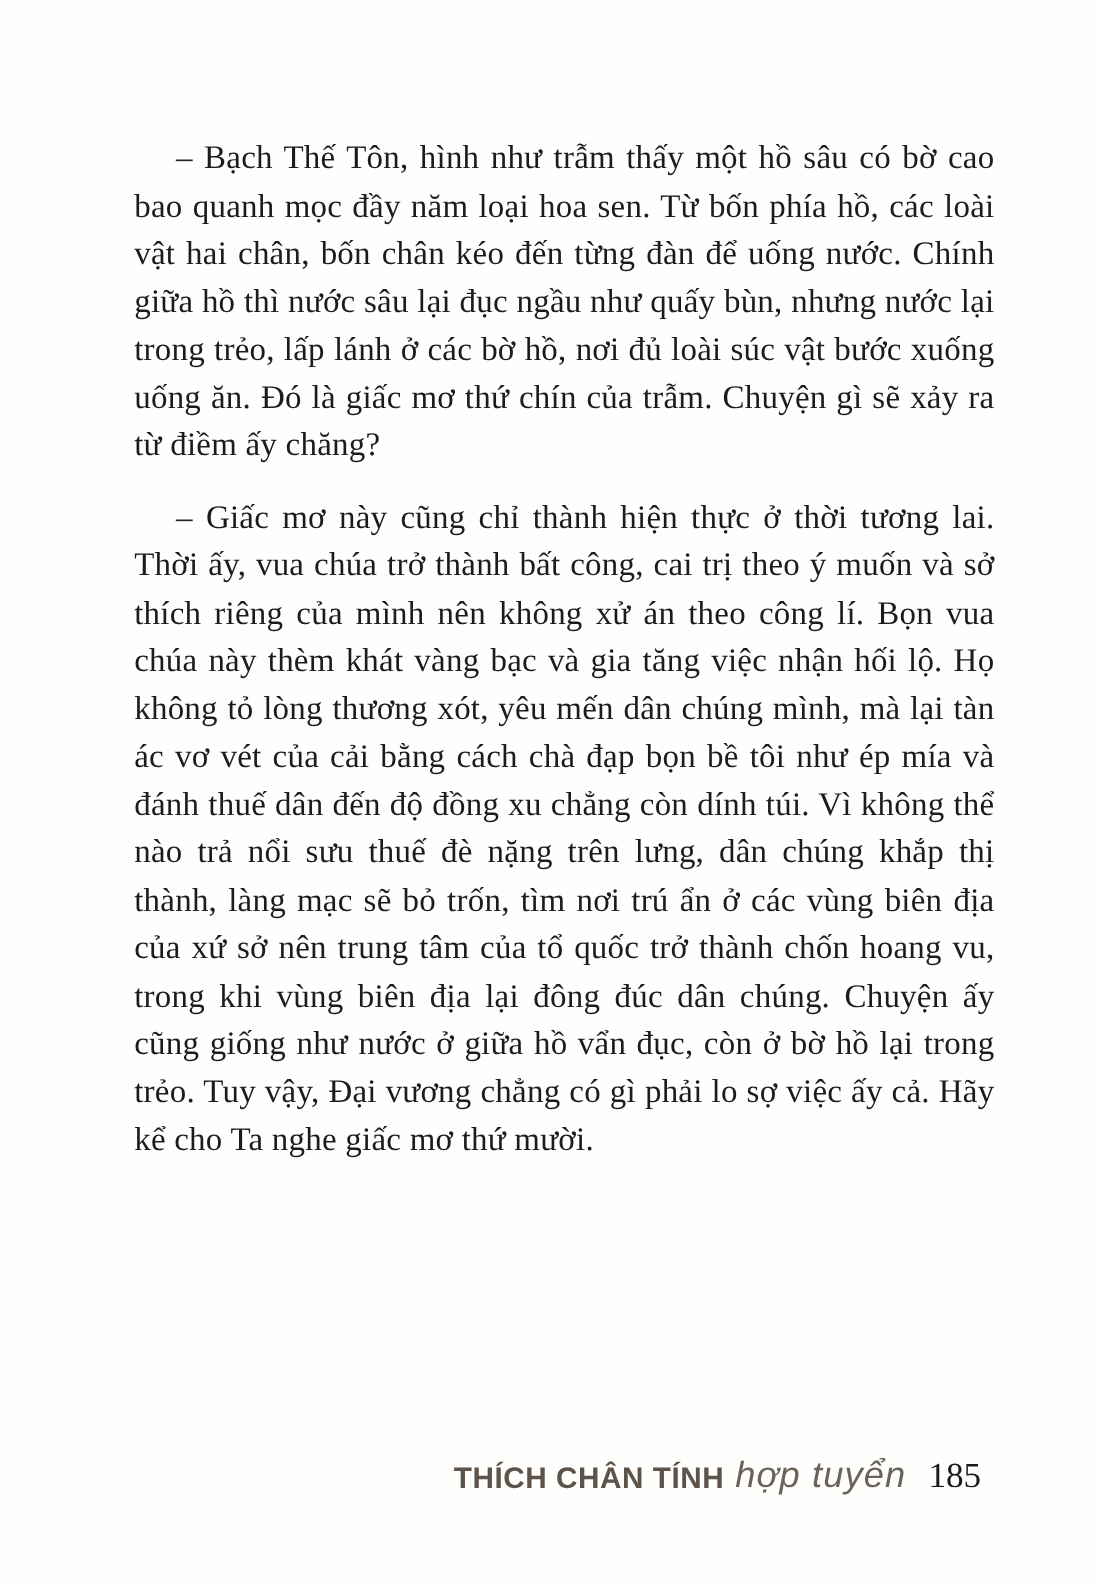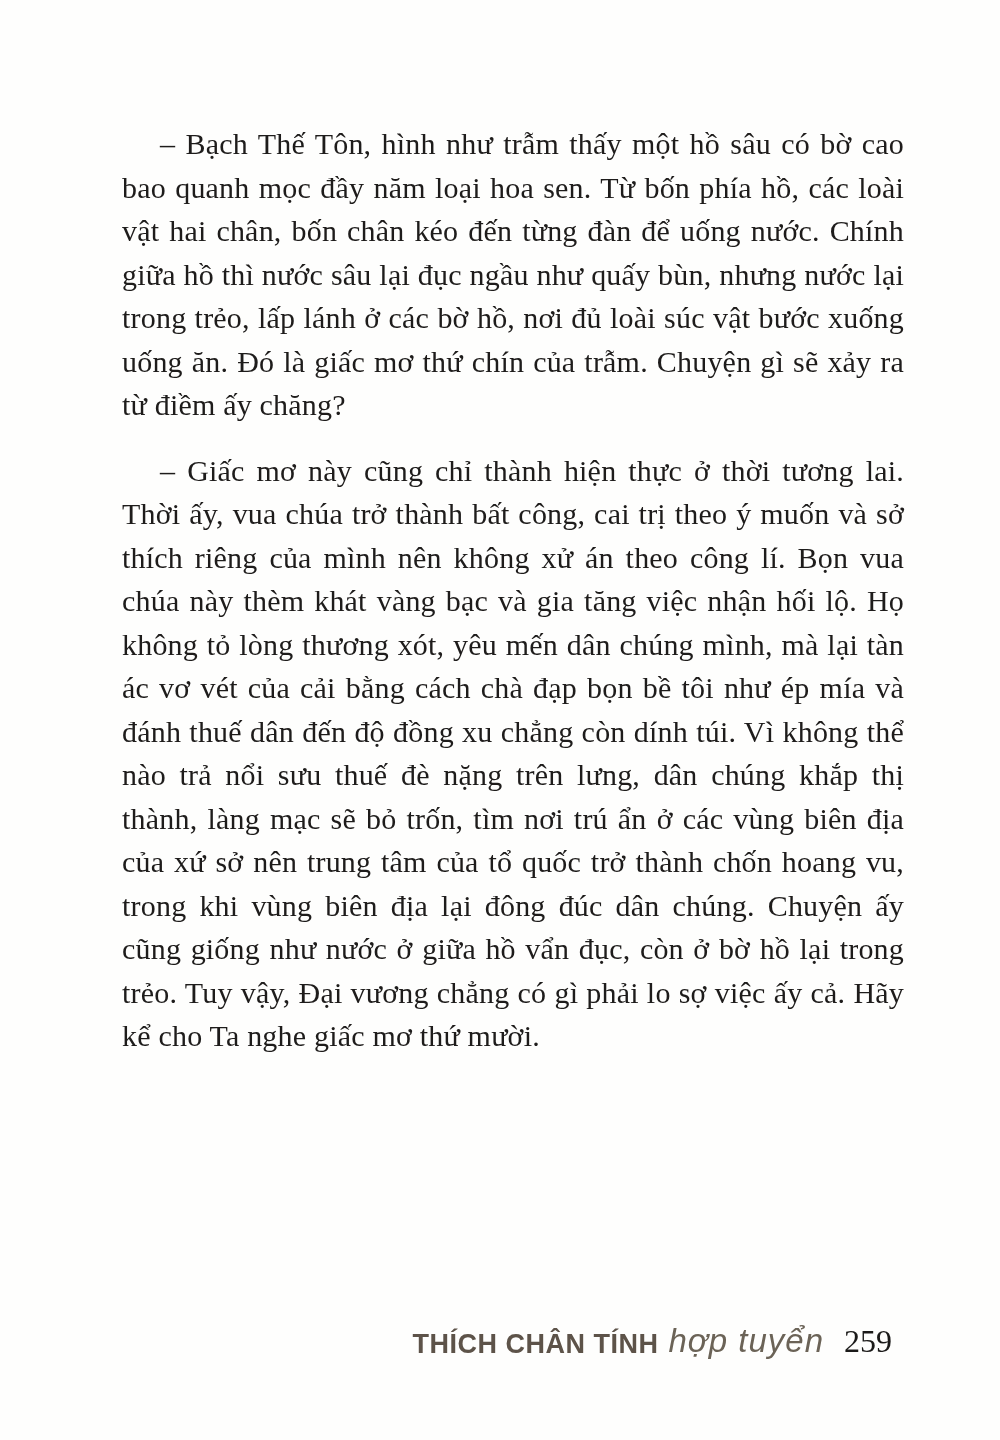--- a/index.html
+++ b/index.html
@@ -80,16 +80,16 @@
 <div class="page">
 
   <div class="content">
     <p class="body-par">– Bạch Thế Tôn, hình như trẫm thấy một hồ sâu có bờ cao bao quanh mọc đầy năm loại hoa sen. Từ bốn phía hồ, các loài vật hai chân, bốn chân kéo đến từng đàn để uống nước. Chính giữa hồ thì nước sâu lại đục ngầu như quấy bùn, nhưng nước lại trong trẻo, lấp lánh ở các bờ hồ, nơi đủ loài súc vật bước xuống uống ăn. Đó là giấc mơ thứ chín của trẫm. Chuyện gì sẽ xảy ra từ điềm ấy chăng?</p>
     <p class="body-par">– Giấc mơ này cũng chỉ thành hiện thực ở thời tương lai. Thời ấy, vua chúa trở thành bất công, cai trị theo ý muốn và sở thích riêng của mình nên không xử án theo công lí. Bọn vua chúa này thèm khát vàng bạc và gia tăng việc nhận hối lộ. Họ không tỏ lòng thương xót, yêu mến dân chúng mình, mà lại tàn ác vơ vét của cải bằng cách chà đạp bọn bề tôi như ép mía và đánh thuế dân đến độ đồng xu chẳng còn dính túi. Vì không thể nào trả nổi sưu thuế đè nặng trên lưng, dân chúng khắp thị thành, làng mạc sẽ bỏ trốn, tìm nơi trú ẩn ở các vùng biên địa của xứ sở nên trung tâm của tổ quốc trở thành chốn hoang vu, trong khi vùng biên địa lại đông đúc dân chúng. Chuyện ấy cũng giống như nước ở giữa hồ vẩn đục, còn ở bờ hồ lại trong trẻo. Tuy vậy, Đại vương chẳng có gì phải lo sợ việc ấy cả. Hãy kể cho Ta nghe giấc mơ thứ mười.</p>
   </div>
 
   <div class="footer">
     <span class="footer-author">THÍCH CHÂN TÍNH</span>
     <span class="footer-collection">hợp tuyển</span>
-    <span class="footer-page">259</span>
+    <span class="footer-page">185</span>
   </div>
 
 </div>
 
 </body></html>

